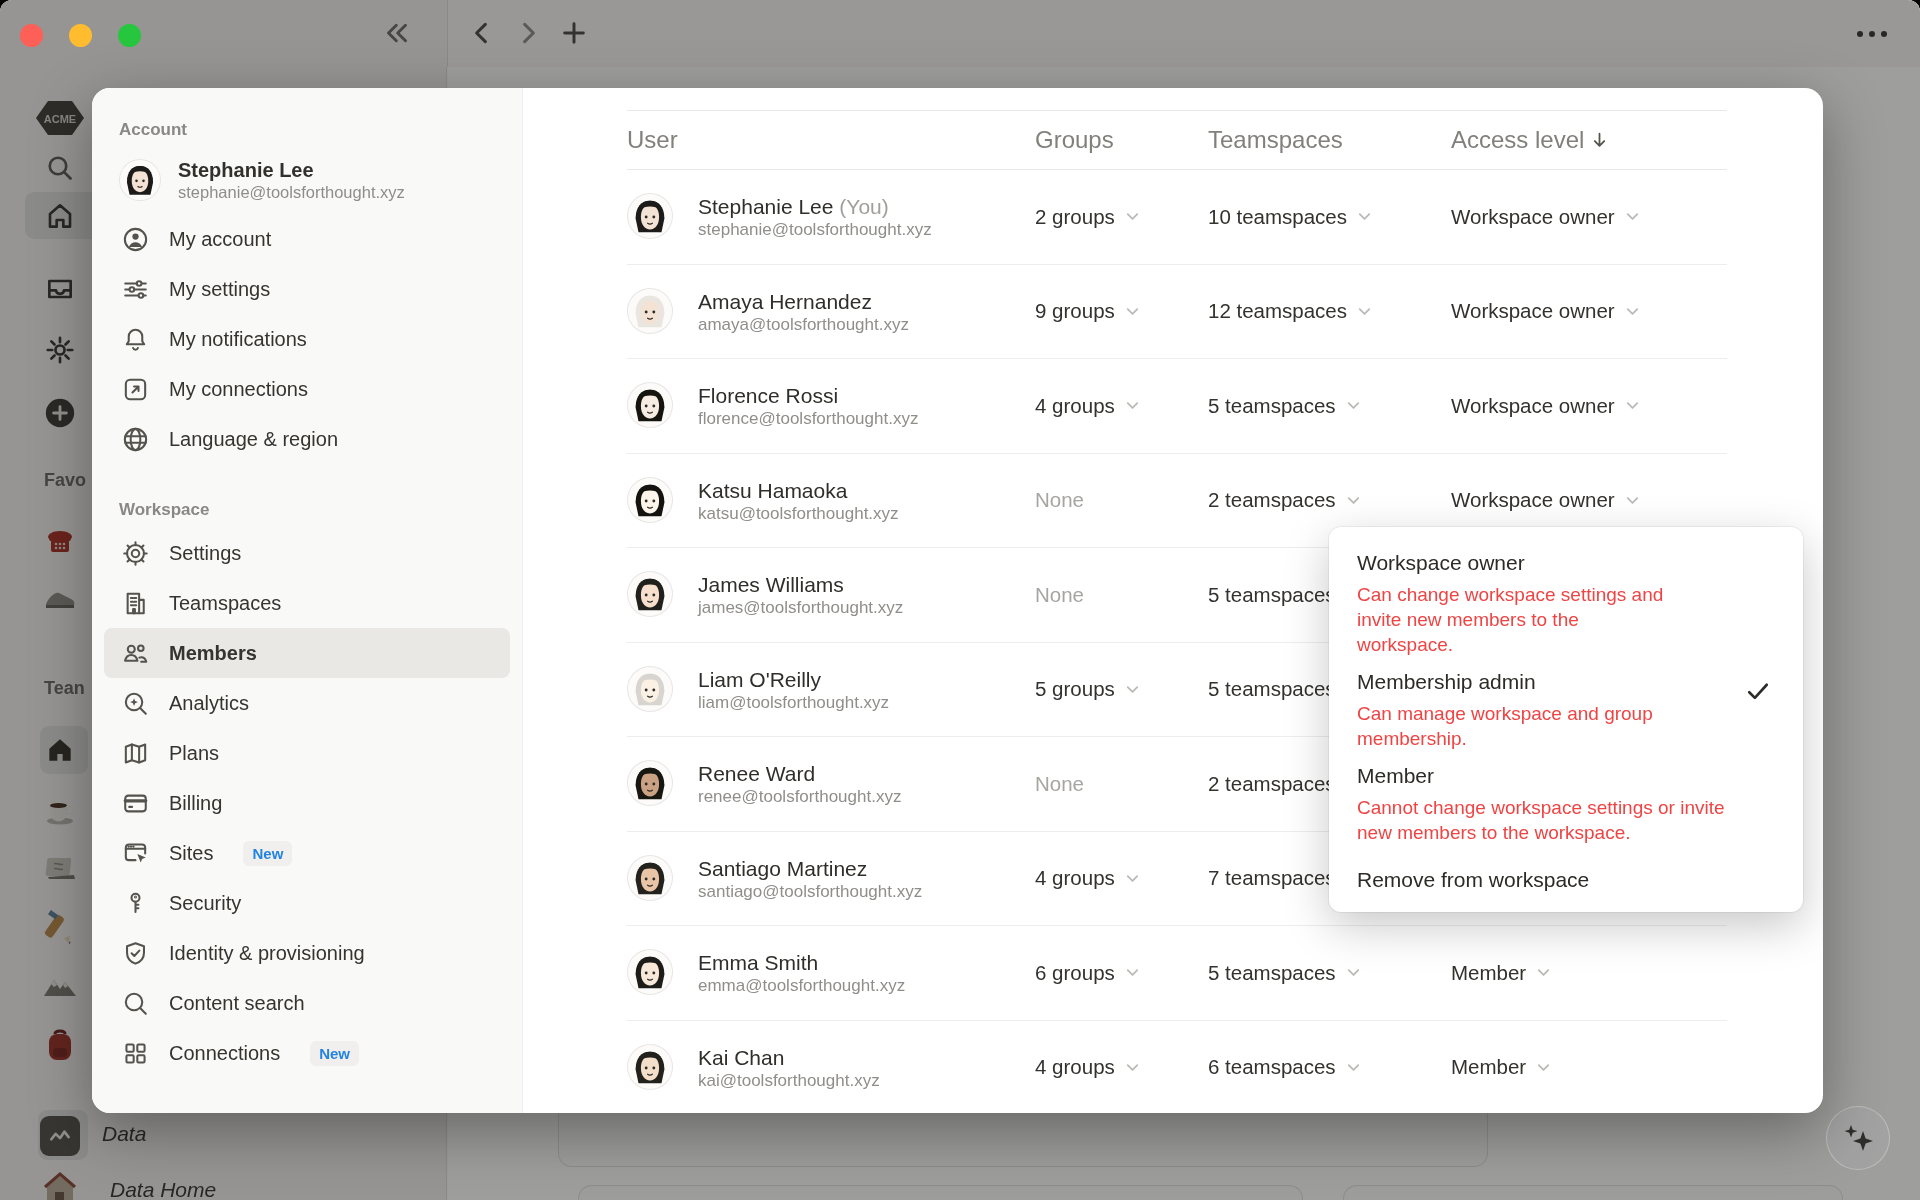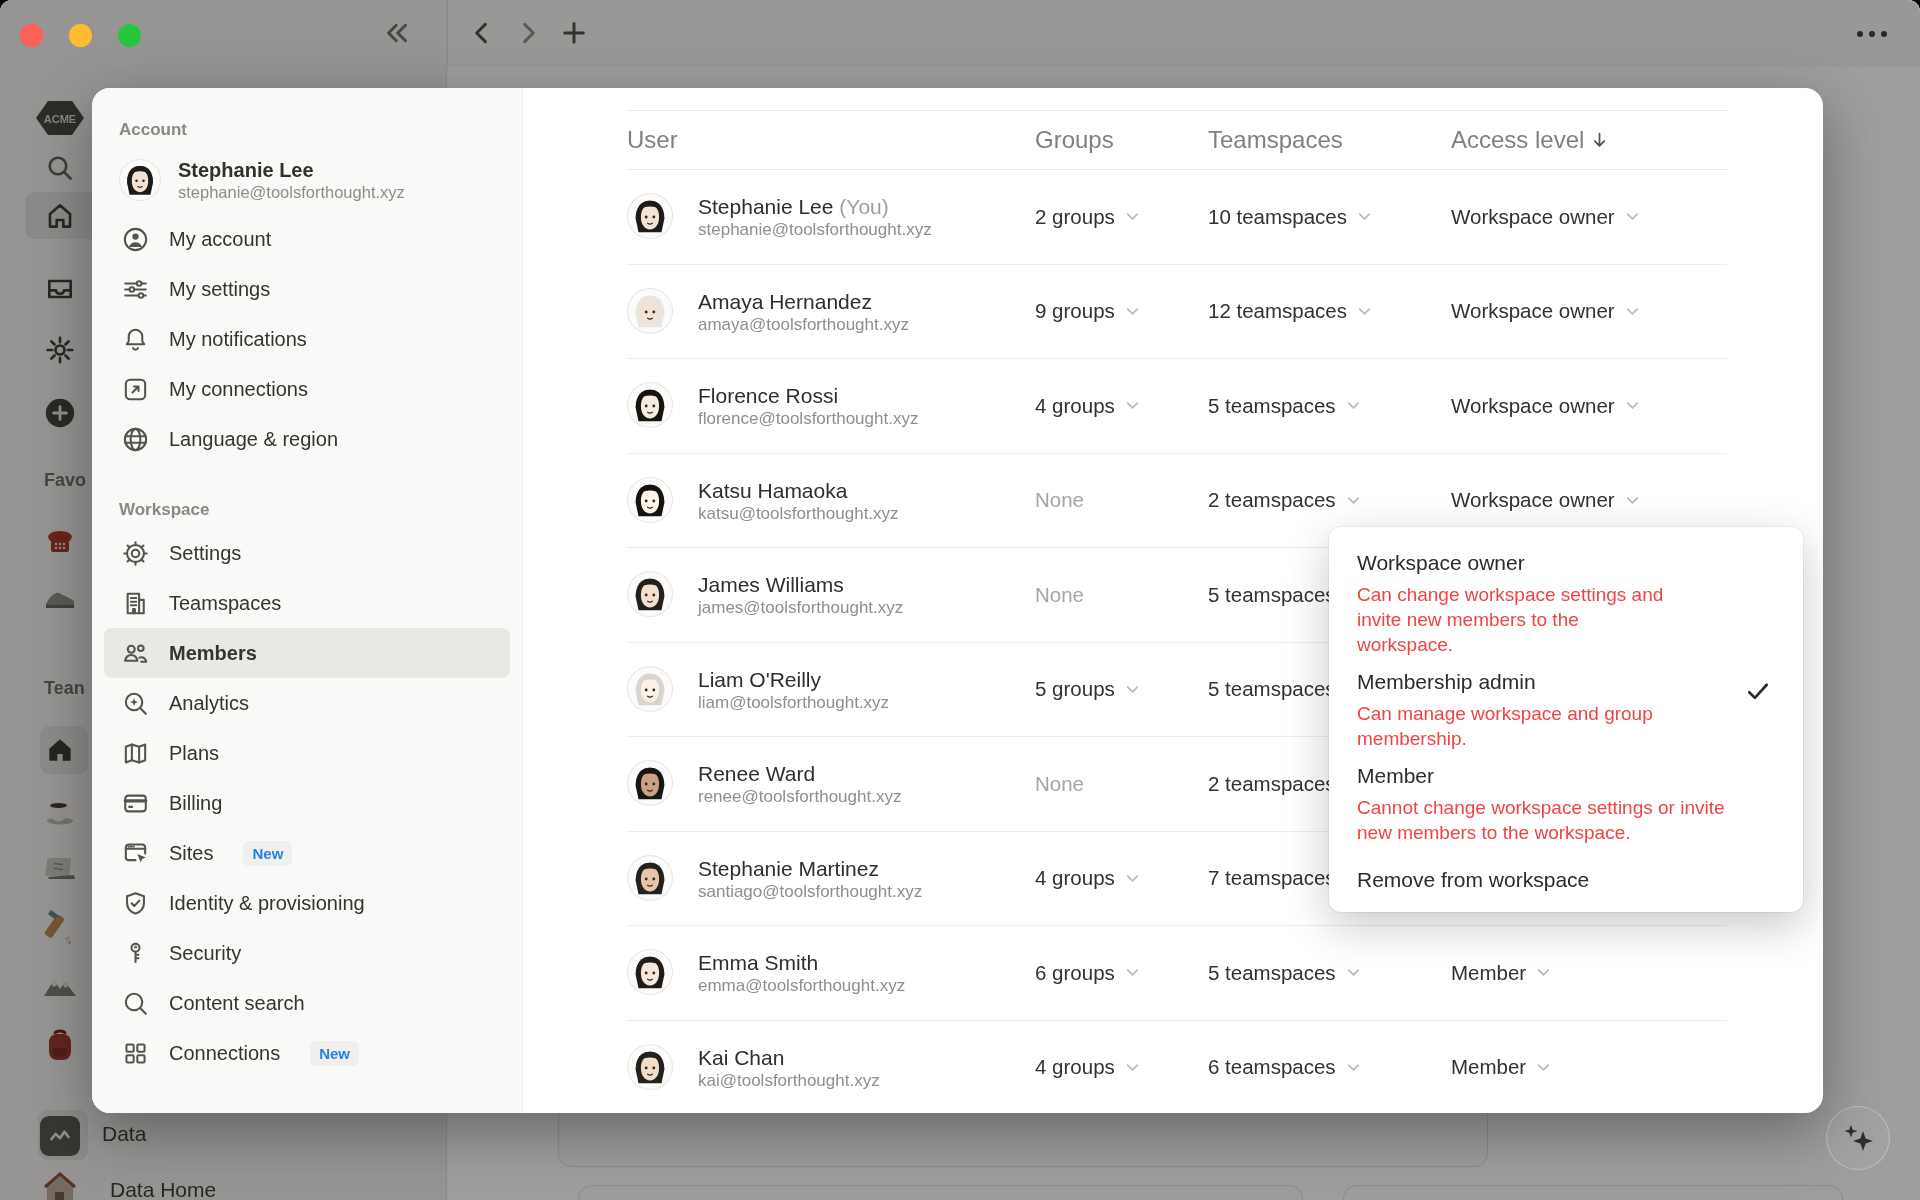--- a/index.html
+++ b/index.html
@@ -18,21 +18,21 @@
   .tl { width:23px; height:23px; border-radius:50%; }
 
   .topbar-icon { position:absolute; top:16px; color:#6f6d69; z-index:1; }
   .topbar-divider { position:absolute; left:447px; top:0; height:67px; width:1px; background:rgba(0,0,0,0.10); }
 
   .sb-item { position:absolute; left:0; width:120px; display:flex; justify-content:center; color:#5f5d59; }
   .sb-label { position:absolute; left:44px; font-size:18px; font-weight:700; color:#6e6c68; }
   .sb-pill { position:absolute; background:rgba(0,0,0,0.07); border-radius:9px; }
   .acme { width:62px; height:46px; display:flex; align-items:flex-end; justify-content:center; }
   .databox { width:40px; height:40px; background:#55534e; border-radius:9px; display:flex; align-items:center; justify-content:center; }
-  .bg-data-label { position:absolute; font-size:21px; font-weight:500; color:#3a3935; }
+  .bg-data-label { position:absolute; font-size:21px; font-weight:500; color:#3a3935;font-style:italic; }
 
   
   .overlay { position:absolute; inset:0; background:rgba(12,12,11,0.40); z-index:5; }
 
   
   .sparkle-btn { position:absolute; left:1826px; top:1106px; width:64px; height:64px; border-radius:50%;
     border:1.5px solid rgba(255,255,255,0.28); background:rgba(255,255,255,0.05); z-index:7;
     display:flex; align-items:center; justify-content:center; color:#2e2e2c; }
 
   
@@ -404,35 +404,35 @@
                 <path d="M6.3 6.3h.1M8.3 6.3h.1M10.3 6.3h.1" stroke-width="1.9"></path>
                 <path d="m13.5 12.5 7 2.8-3 1.2-1.2 3z" fill="currentColor" stroke="none"></path>
               </svg>
             </span>
             <span>Sites</span>
             <span class="badge-new">New</span>
           </div>
           <div class="nav-item">
             <span class="nicon">
               <svg width="29" height="29" viewBox="0 0 24 24" fill="none" stroke="currentColor" stroke-width="1.7" stroke-linecap="round" stroke-linejoin="round">
-                <path d="M12 3.5 5 6v5.5c0 4.4 2.9 7.4 7 8.9 4.1-1.5 7-4.5 7-8.9V6z"></path>
-                <path d="m8.8 11.8 2.2 2.2 4.2-4.4"></path>
-              </svg>
-            </span>
-            <span>Identity &amp; provisioning</span>
-          </div>
-          <div class="nav-item">
-            <span class="nicon">
-              <svg width="29" height="29" viewBox="0 0 24 24" fill="none" stroke="currentColor" stroke-width="1.7" stroke-linecap="round" stroke-linejoin="round">
                 <circle cx="12" cy="7.3" r="3.3"></circle>
                 <circle cx="12" cy="6.6" r="0.4" fill="currentColor"></circle>
                 <path d="M12 10.6V19m0-6h2.4M12 16h2.4"></path>
               </svg>
             </span>
             <span>Security</span>
+          </div>
+          <div class="nav-item">
+            <span class="nicon">
+              <svg width="29" height="29" viewBox="0 0 24 24" fill="none" stroke="currentColor" stroke-width="1.7" stroke-linecap="round" stroke-linejoin="round">
+                <path d="M12 3.5 5 6v5.5c0 4.4 2.9 7.4 7 8.9 4.1-1.5 7-4.5 7-8.9V6z"></path>
+                <path d="m8.8 11.8 2.2 2.2 4.2-4.4"></path>
+              </svg>
+            </span>
+            <span>Identity &amp; provisioning</span>
           </div>
           <div class="nav-item">
             <span class="nicon">
               <svg width="29" height="29" viewBox="0 0 24 24" fill="none" stroke="currentColor" stroke-width="1.7" stroke-linecap="round" stroke-linejoin="round">
                 <circle cx="10.8" cy="10.8" r="6.8"></circle>
                 <path d="m15.8 15.8 4.7 4.7"></path>
               </svg>
             </span>
             <span>Content search</span>
           </div>
@@ -691,21 +691,21 @@
               <span class="avatar"><svg width="100%" height="100%" viewBox="0 0 46 46">
     <circle cx="23" cy="23" r="23" fill="#fcfbfa"></circle>
     <path d="M8 26c0-13 6-19 15-19s15 6 15 19l-3 14H11z" fill="#23221d"></path>
     <path d="M13.5 24c0-8 4-12.5 9.5-12.5S32.5 16 32.5 24 28.5 37 23 37 13.5 32 13.5 24z" fill="#e8c5a6"></path>
     <circle cx="19" cy="24" r="1.5" fill="#2b2a26"></circle>
                   <circle cx="27" cy="24" r="1.5" fill="#2b2a26"></circle>
     <path d="M20.5 30.5c1.6 1.2 3.4 1.2 5 0" stroke="#2b2a26" stroke-width="1.2" fill="none" stroke-linecap="round"></path>
     <path d="M8 26c1-12 6-19 15-19s14 7 15 19c-2-9-6-13-15-13S10 17 8 26z" fill="#23221d"></path>
   </svg></span>
               <span>
-                <div class="uname"><span>Stephanie Martinez</span></div>
+                <div class="uname"><span>Santiago Martinez</span></div>
                 <div class="uemail">santiago@toolsforthought.xyz</div>
               </span>
             </div>
             <div><span class="cell-btn">
                 <span>4 groups</span>
                 <svg width="19" height="19" viewBox="0 0 18 18" fill="none" stroke="#bbbab6" stroke-width="1.7" stroke-linecap="round" stroke-linejoin="round">
                   <path d="m4.5 6.8 4.5 4.5 4.5-4.5"></path>
                 </svg>
               </span></div>
             <div><span class="cell-btn">

